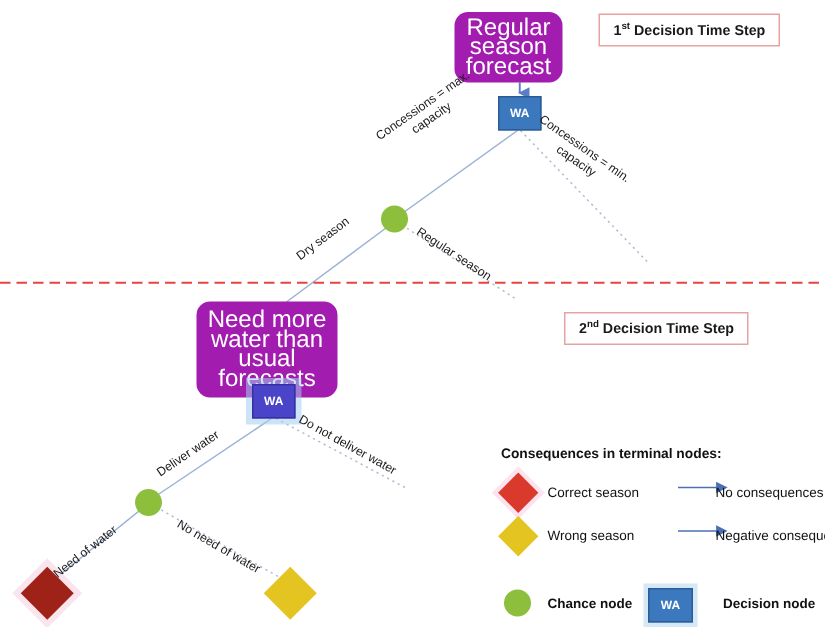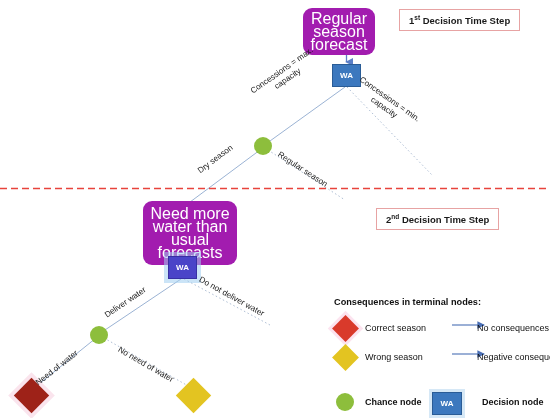--- a/index.html
+++ b/index.html
@@ -38,21 +38,21 @@
     justify-content: center;
     padding: 4px 6px;
     box-sizing: border-box;
   }
   #box-regular-forecast {
     left: 303px; top: 8px;
     width: 72px; height: 47px;
   }
   #box-need-more-water {
     left: 131px; top: 201px;
-    width: 94px; height: 64px; margin-left: 12px;
+    width: 94px; height: 64px;
   }
 
   
   .wa-node {
     position: absolute;
     width: 29px; height: 23px;
     display: flex;
     align-items: center;
     justify-content: center;
     font-size: 8px;

